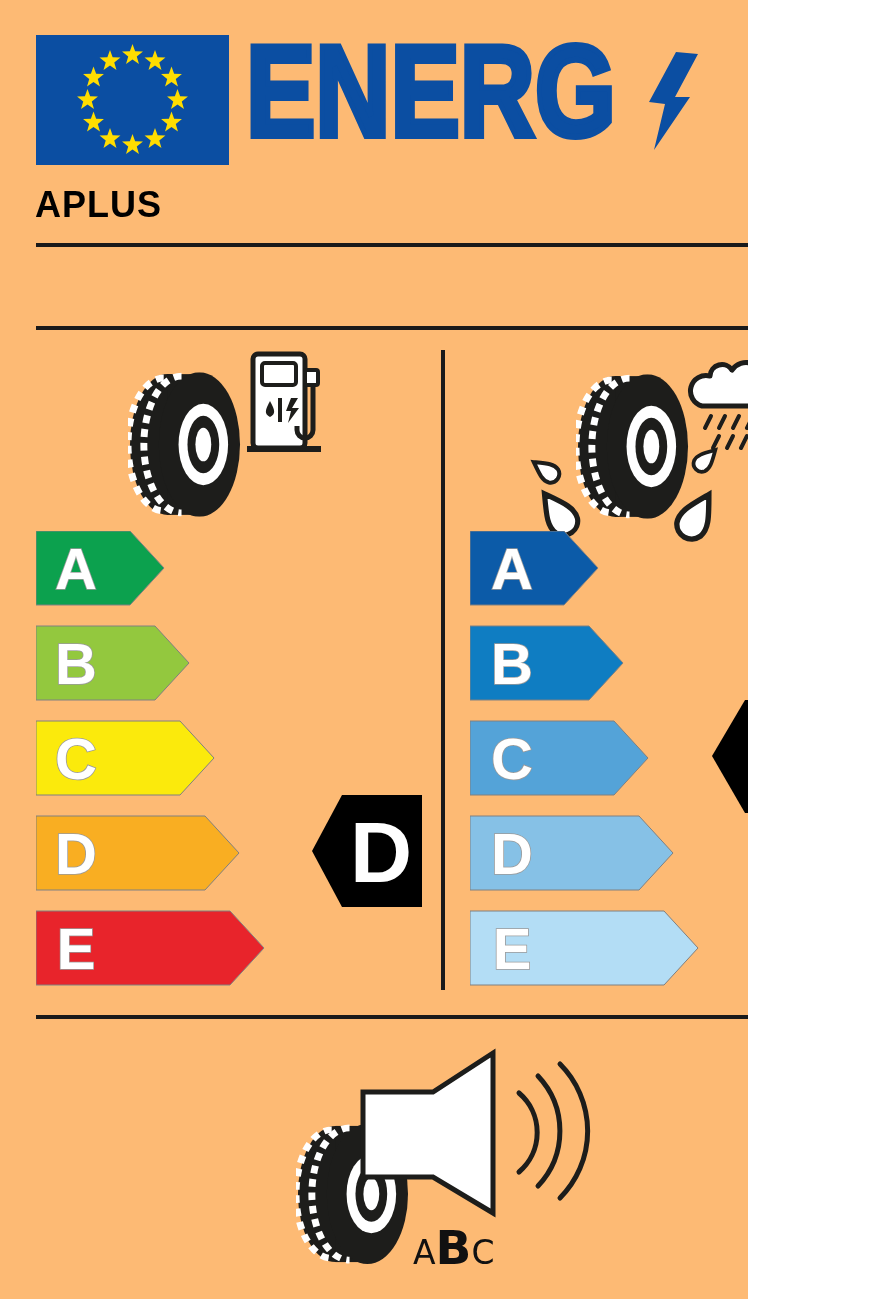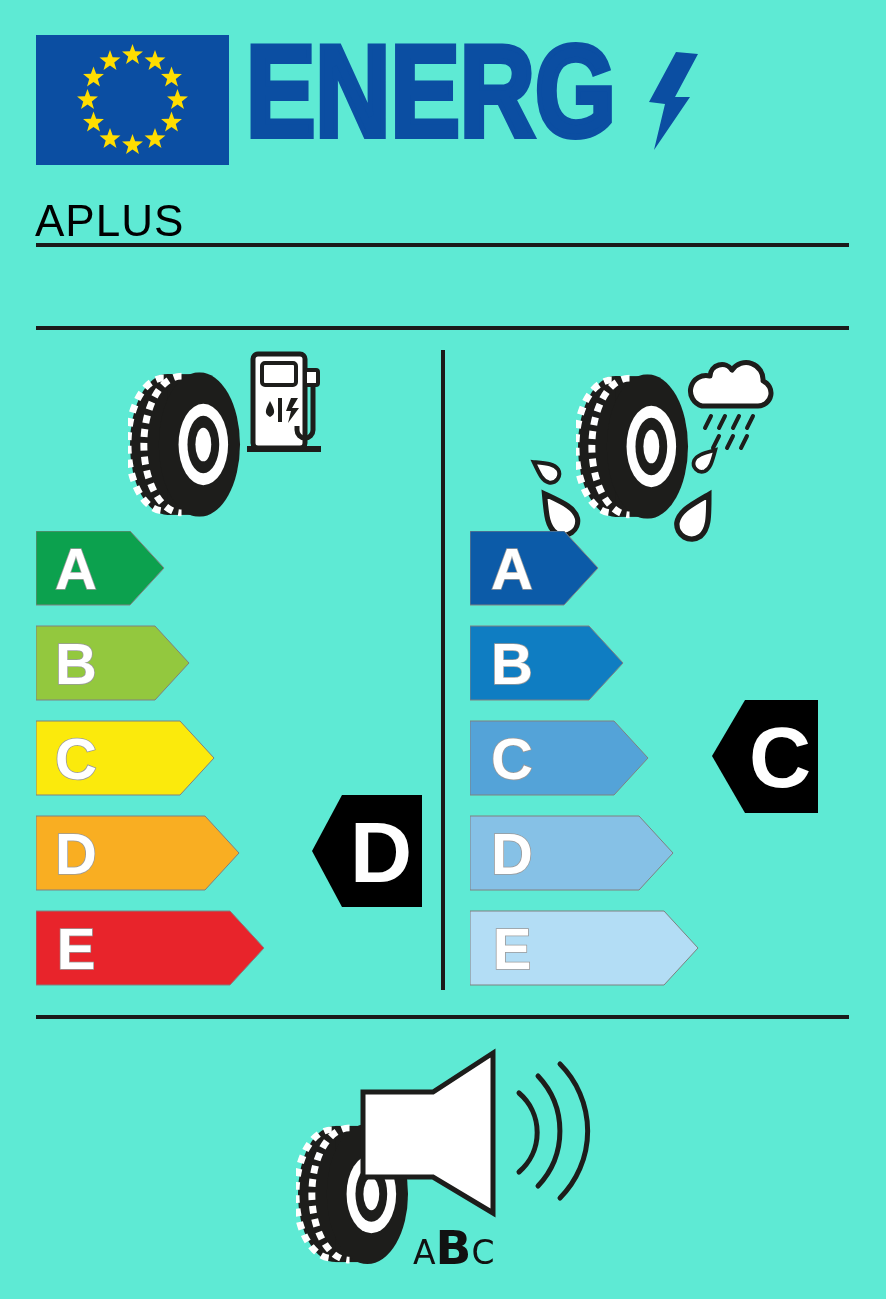--- a/index.html
+++ b/index.html
@@ -1,21 +1,21 @@
 <!DOCTYPE html>
 <html><head>
 <meta charset="utf-8">
 <style>
   html,body{margin:0;padding:0;background:#fff;}
-  .label{position:relative;width:886px;height:1299px;background:#5eead4;overflow:hidden;
+  .label{position:relative;width:748px;height:1299px;background:#fdba74;overflow:hidden;
          font-family:"Liberation Sans",sans-serif;}
   .abs{position:absolute;}
   .rule{position:absolute;background:#1a1a1a;height:4px;}
   .vrule{position:absolute;background:#1a1a1a;width:4px;}
-  .brand{position:absolute;left:35px;top:196px;font-size:44px;font-weight:400;
+  .brand{position:absolute;left:35px;top:184px;font-size:36px;font-weight:700;
          letter-spacing:1px;color:#000;}
   .energ{position:absolute;left:246px;top:26px;font-size:130px;font-weight:700;
          line-height:1;letter-spacing:0;-webkit-text-stroke:6px currentColor;
          transform:scaleX(0.80);transform-origin:left top;white-space:nowrap;}
   .grade-letter{font-family:"Liberation Sans",sans-serif;font-weight:700;font-size:58px;
                 fill:#fff;stroke:#9a9a9a;stroke-width:1.6;}
   .ind-letter{font-family:"Liberation Sans",sans-serif;font-weight:700;font-size:86px;fill:#fff;}
   .db-text{position:absolute;left:372px;top:1112px;font-family:"DejaVu Sans","Liberation Sans",sans-serif;
            font-size:40px;color:#111;z-index:5;letter-spacing:1px;}
   .abc{position:absolute;left:413px;top:1224px;display:flex;align-items:baseline;

